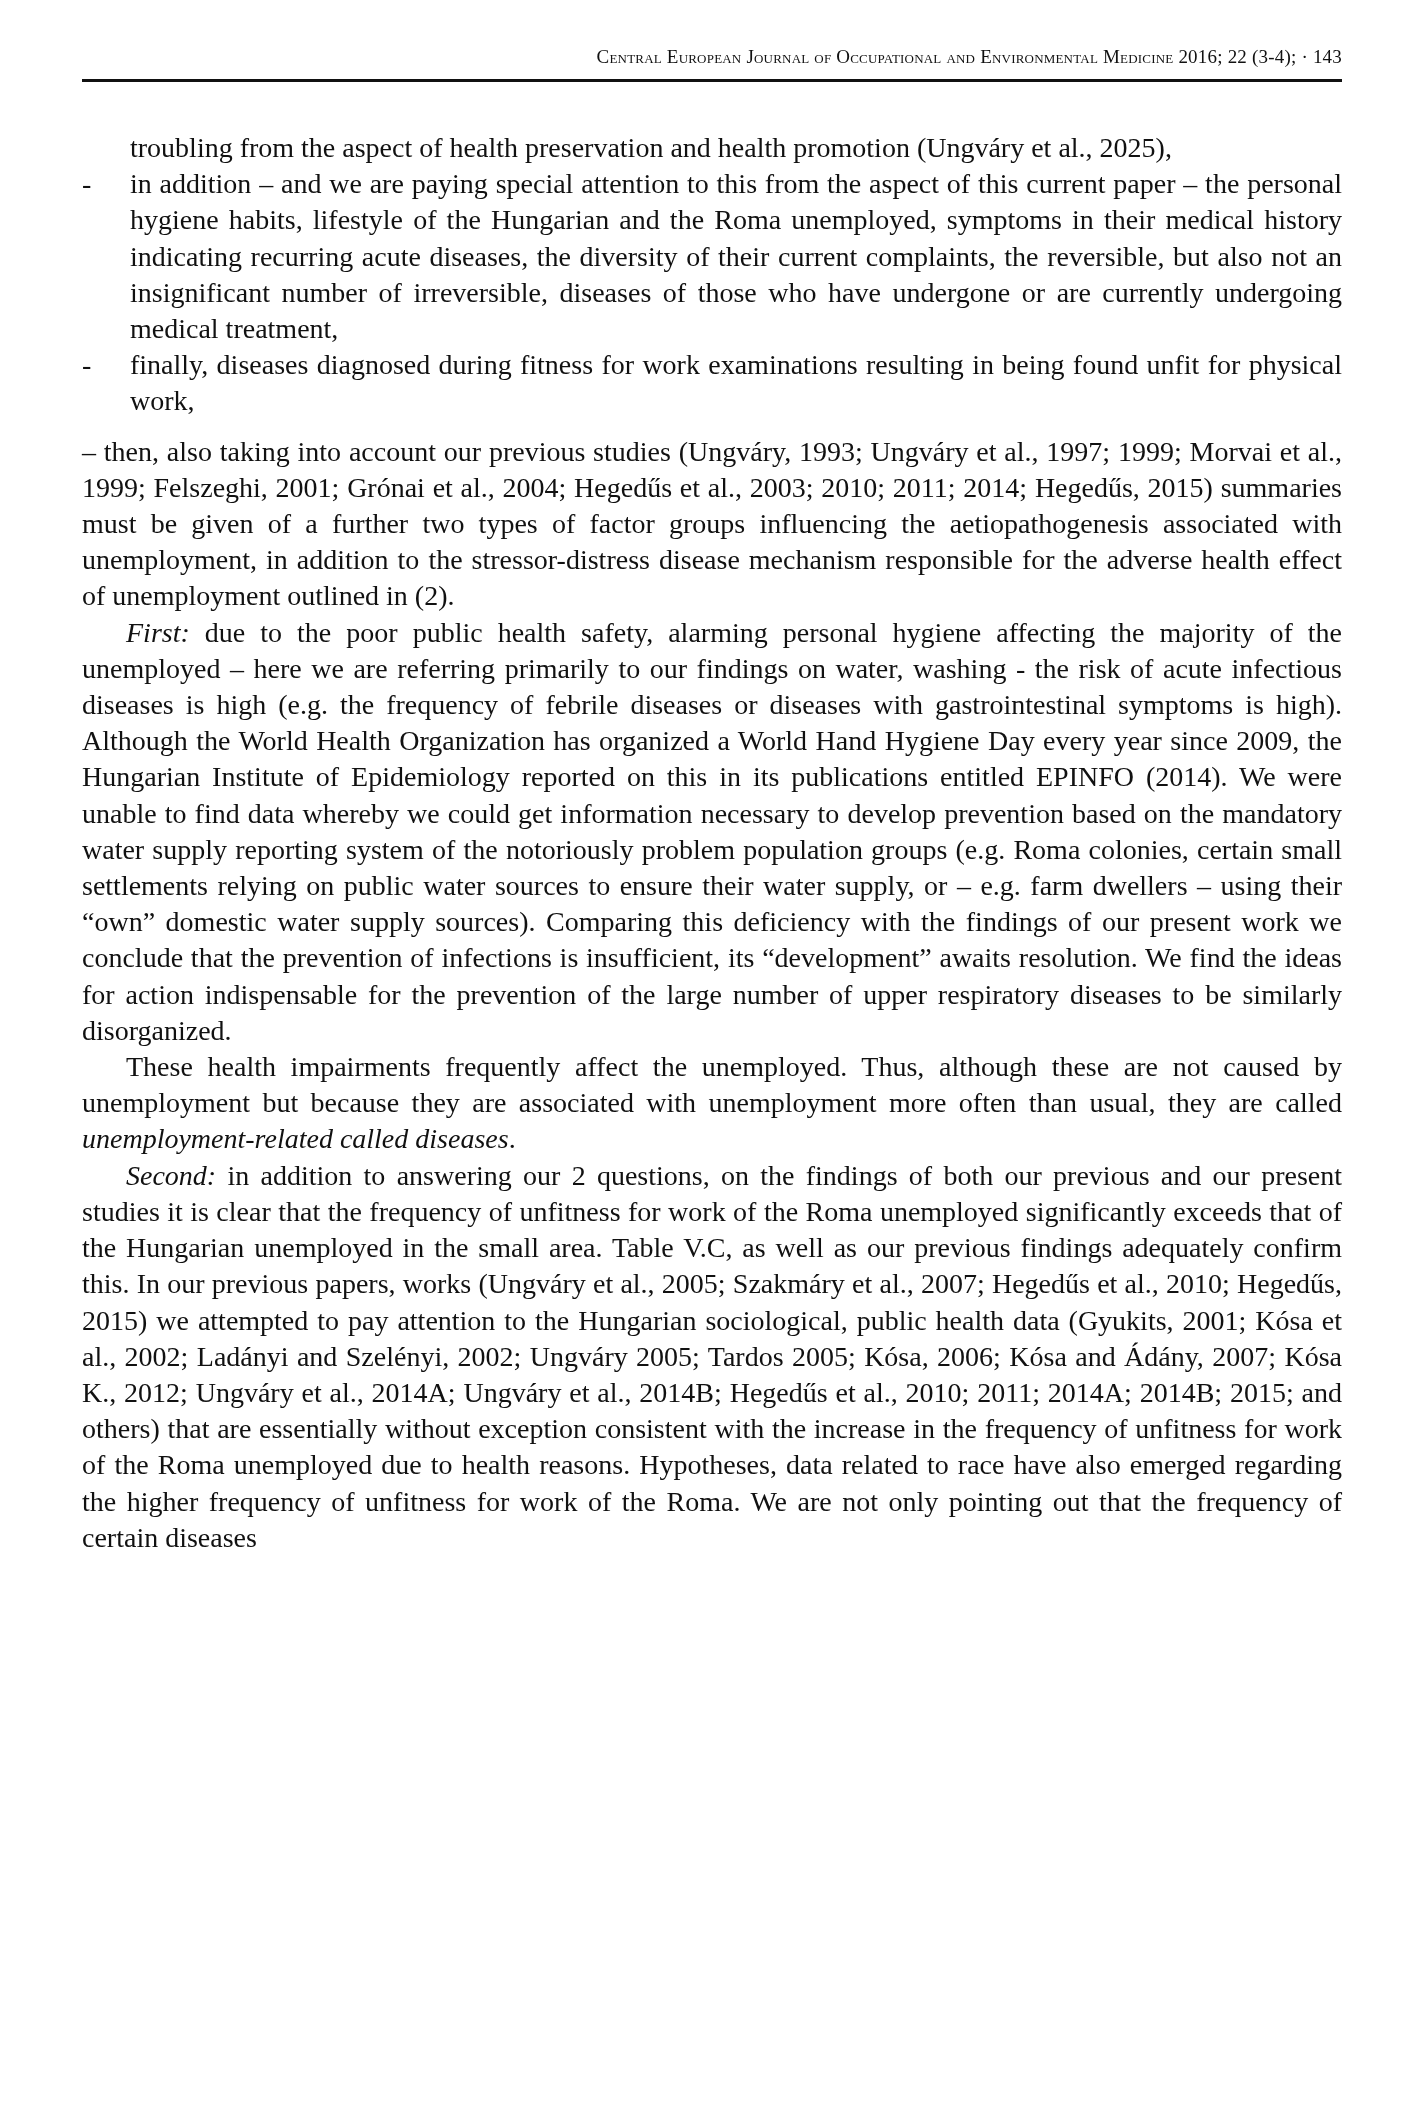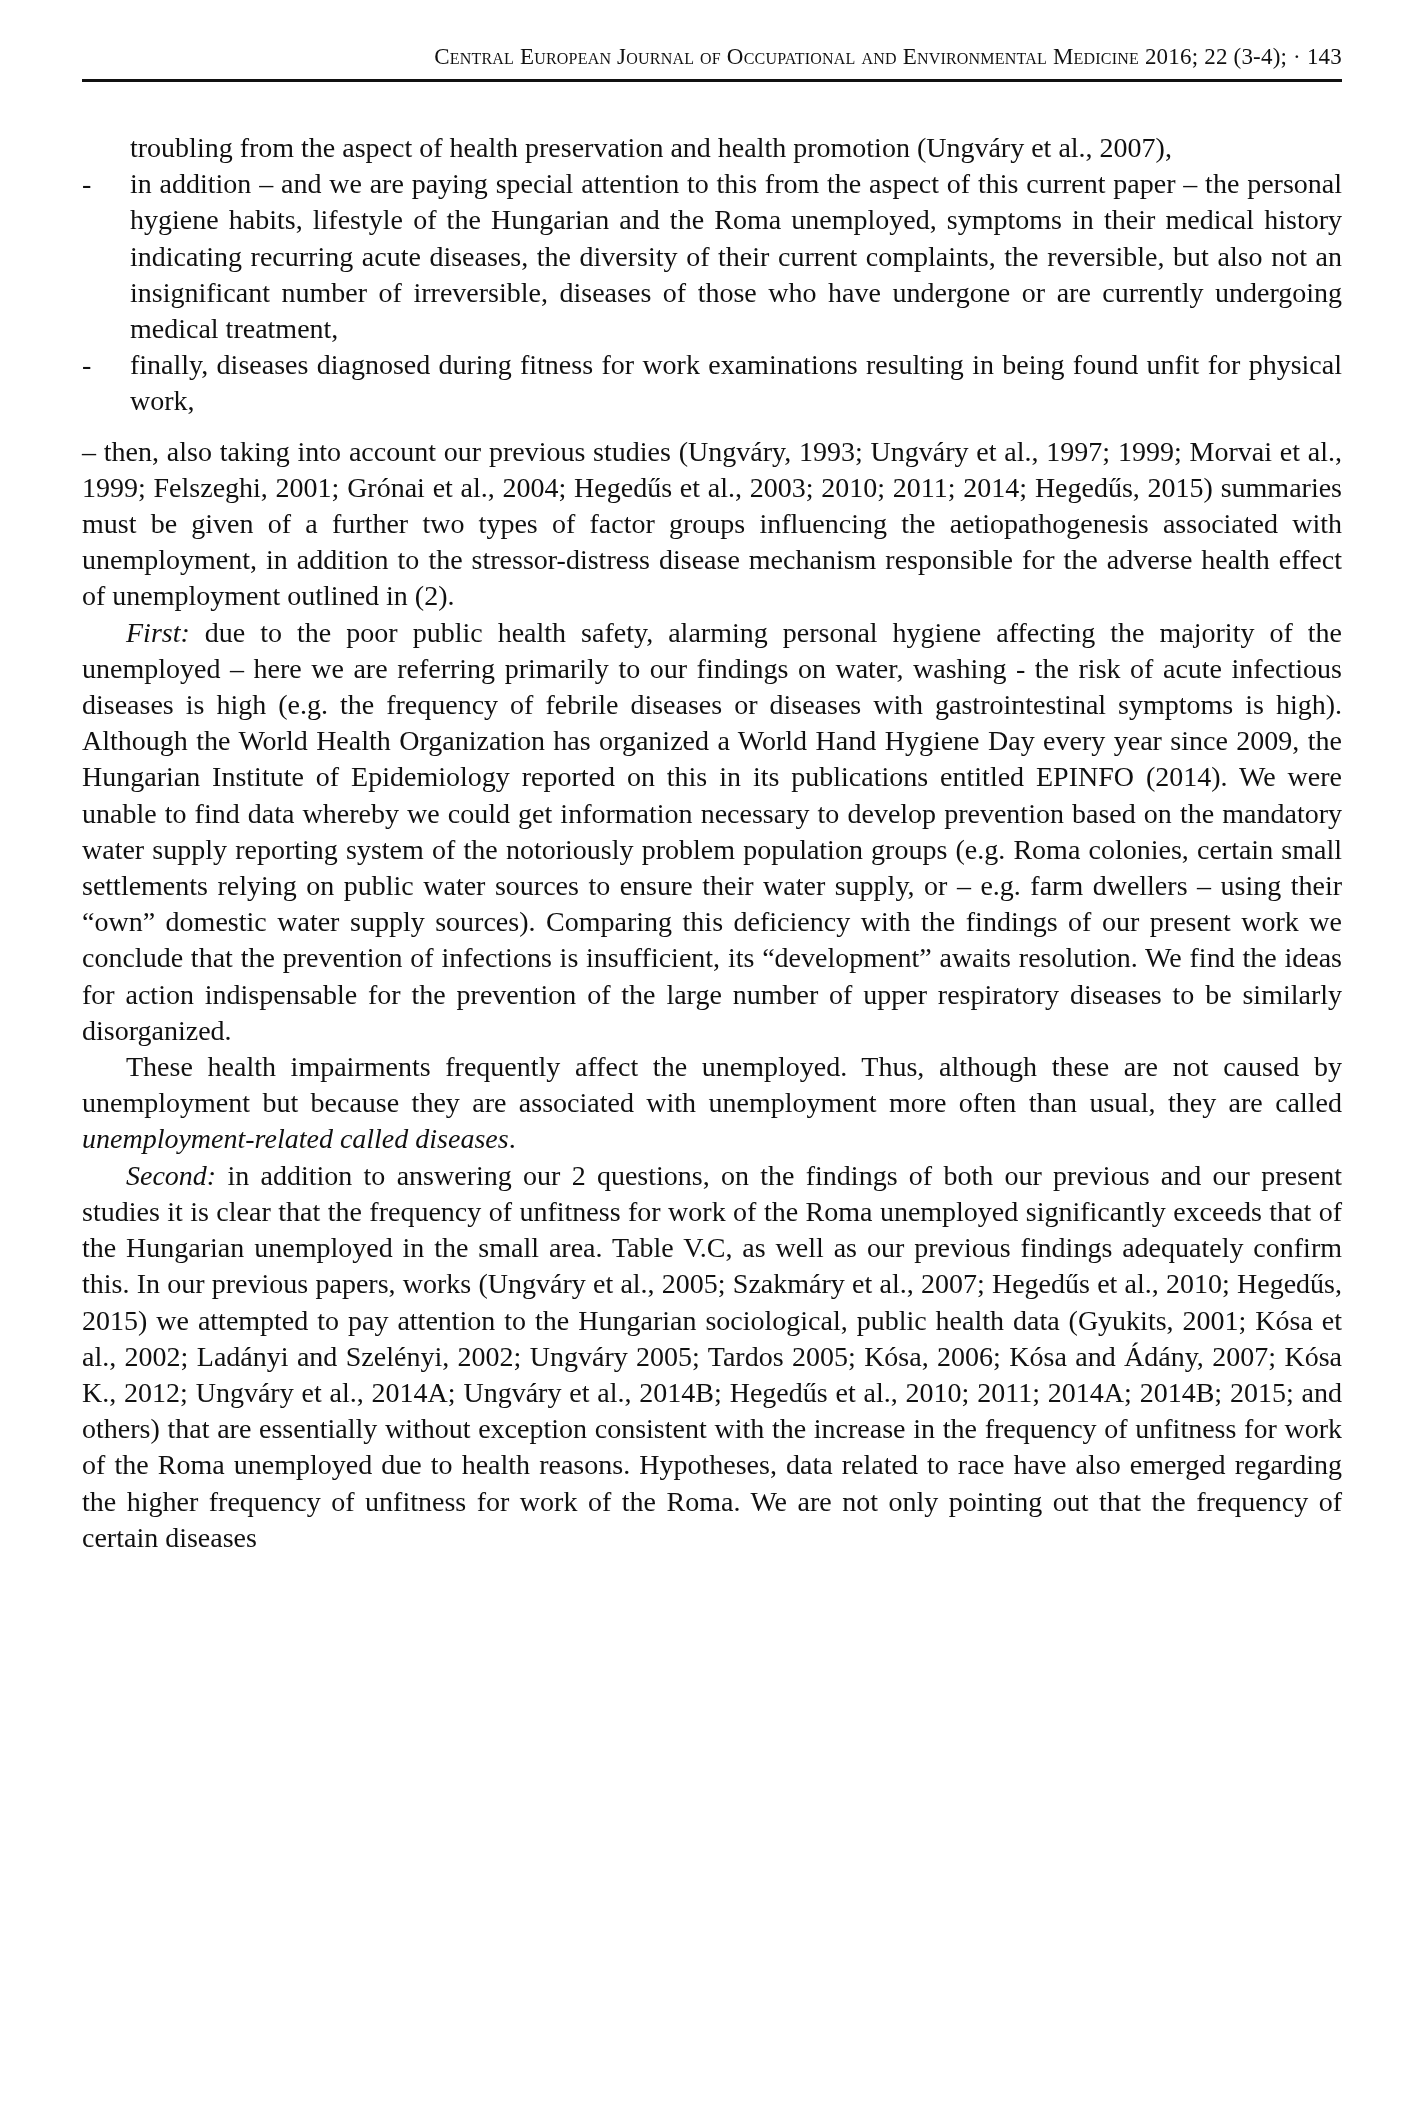--- a/index.html
+++ b/index.html
@@ -3,21 +3,21 @@
 <meta charset="utf-8">
 <style>
   html, body { margin: 0; padding: 0; background: #ffffff; }
   body {
     width: 1415px; height: 2104px; position: relative; overflow: hidden;
     font-family: "Liberation Serif", "DejaVu Serif", serif;
     color: #111111;
   }
   .header {
     position: absolute; left: 82px; top: 42px; width: 1260px;
-    text-align: right; font-size: 23px; line-height: 30px;
+    text-align: right; font-size: 19px; line-height: 30px;
     font-variant: small-caps; letter-spacing: 0.2px;
   }
   .header .nums { font-variant: normal; }
   .rule {
     position: absolute; left: 82px; top: 79px; width: 1260px; height: 3px;
     background: #111111;
   }
   .body {
     position: absolute; left: 82px; top: 130px; width: 1260px;
     font-size: 28px; line-height: 36.2px; text-align: justify;
@@ -34,21 +34,21 @@
 </head>
 <body>
 
 <div class="header">
   <span>Central European Journal of Occupational and Environmental Medicine</span>
   <span class="nums">2016; 22 (3-4); · 143</span>
 </div>
 <div class="rule"></div>
 
 <div class="body">
-  <p class="cont">troubling from the aspect of health preservation and health promotion (Ungváry et al., 2007),</p>
+  <p class="cont">troubling from the aspect of health preservation and health promotion (Ungváry et al., 2025),</p>
 
   <p class="item">
     <span class="bullet">-</span>
     <span>in addition – and we are paying special attention to this from the aspect of this current paper – the personal hygiene habits, lifestyle of the Hungarian and the Roma unemployed, symptoms in their medical history indicating recurring acute diseases, the diversity of their current complaints, the reversible, but also not an insignificant number of irreversible, diseases of those who have undergone or are currently undergoing medical treatment,</span>
   </p>
   <p class="item">
     <span class="bullet">-</span>
     <span>finally, diseases diagnosed during fitness for work examinations resulting in being found unfit for physical work,</span>
   </p>
 

